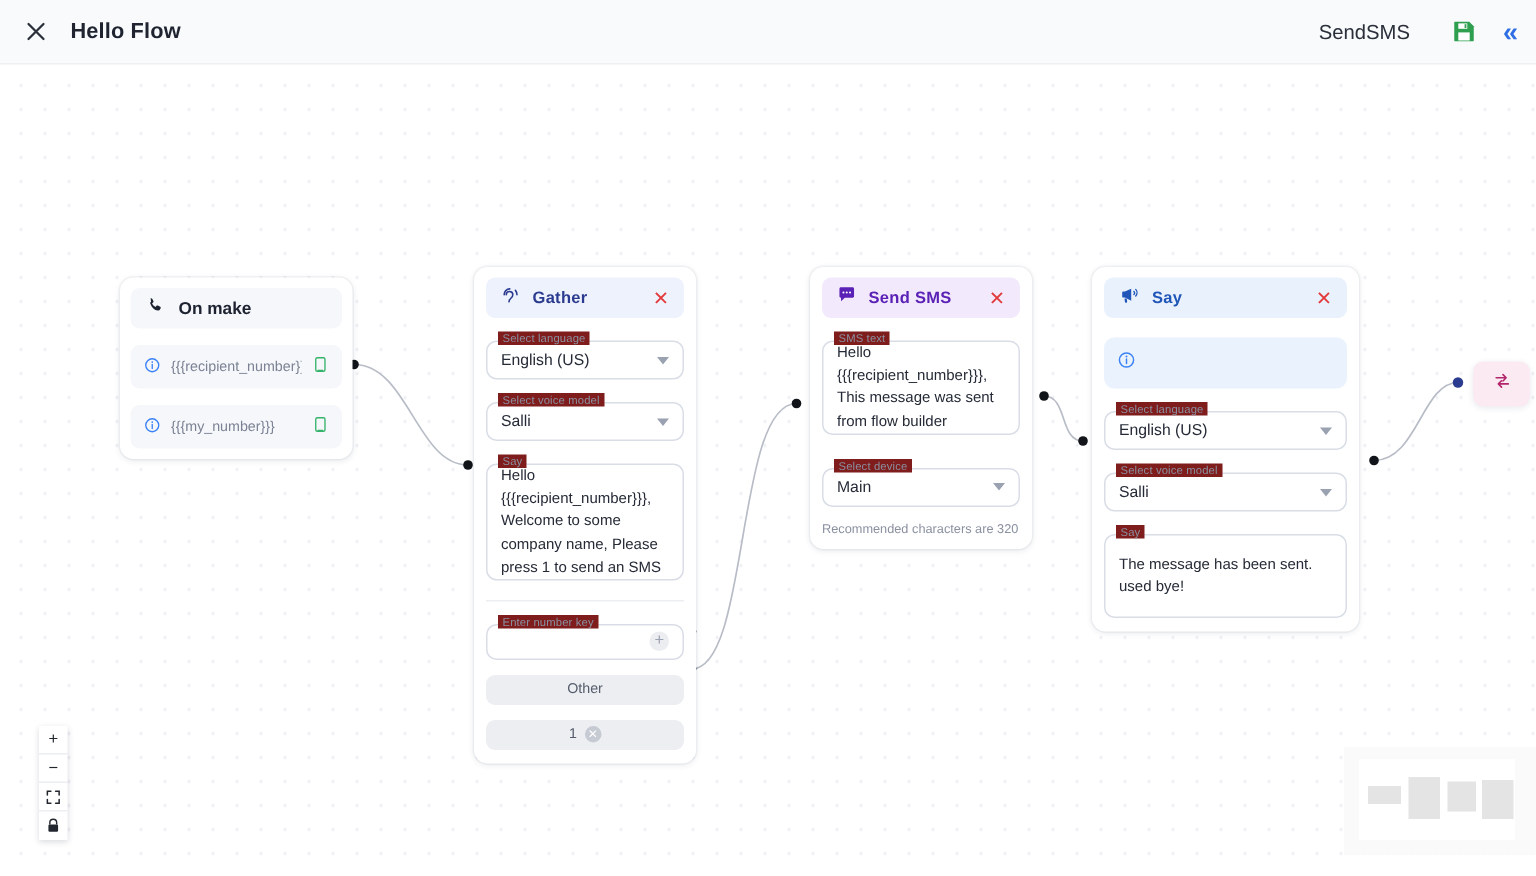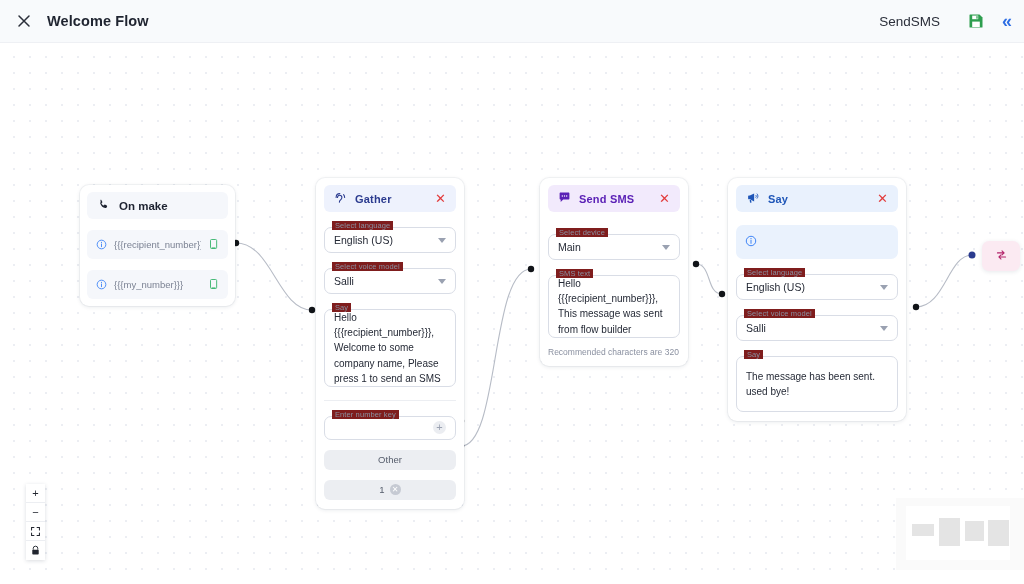--- a/index.html
+++ b/index.html
@@ -171,21 +171,21 @@
 </style>
 </head>
 <body>
 
 <div class="topbar">
   <div class="close-btn">
     <svg width="14" height="14" viewBox="0 0 14 14" fill="none" stroke="currentColor" stroke-width="1.5" stroke-linecap="round">
       <path d="M2 2 L12 12 M12 2 L2 12"></path>
     </svg>
   </div>
-  <div class="topbar-title">Welcome Flow</div>
+  <div class="topbar-title">Hello Flow</div>
   <div class="topbar-right">
     <div class="flow-name">SendSMS</div>
     <div class="icon-btn">
       <svg width="16" height="16" viewBox="0 0 16 16" fill="#2e9e4f">
         <path d="M2 1.5h9.5L14.5 4.5V14a.5.5 0 0 1-.5.5H2a.5.5 0 0 1-.5-.5V2a.5.5 0 0 1 .5-.5z"></path>
         <rect x="4.2" y="2.6" width="6" height="3.6" fill="#fff"></rect>
         <rect x="8.4" y="3.1" width="1.2" height="2.6" fill="#2e9e4f"></rect>
         <rect x="4.2" y="8.6" width="7.6" height="5.4" fill="#fff"></rect>
       </svg>
     </div>
@@ -327,32 +327,32 @@
             <path d="M2 3.1c0-.7.5-1.2 1.2-1.2h9.6c.7 0 1.2.5 1.2 1.2v6.2c0 .7-.5 1.2-1.2 1.2H6.4L3.3 13.4V10.5h-.1c-.7 0-1.2-.5-1.2-1.2z"></path>
             <circle cx="5.3" cy="6.2" r=".85" fill="#fff"></circle>
               <circle cx="8" cy="6.2" r=".85" fill="#fff"></circle>
               <circle cx="10.7" cy="6.2" r=".85" fill="#fff"></circle>
           </svg>
         </span>
         <span class="t">Send SMS</span>
         <span class="x-btn">✕</span>
       </div>
 
+      <div class="field">
+        <span class="lbl">SMS text</span>
+        <div class="box ta" style="min-height:60px;">
+          <span class="txt">Hello {{{recipient_number}}}, This message was sent from flow builder</span>
+        </div>
+      </div>
+
       <div class="field" style="margin-top:22px;">
         <span class="lbl">Select device</span>
         <div class="box">
           <span class="val">Main</span>
           <span class="chev"></span>
-        </div>
-      </div>
-
-      <div class="field">
-        <span class="lbl">SMS text</span>
-        <div class="box ta" style="min-height:60px;">
-          <span class="txt">Hello {{{recipient_number}}}, This message was sent from flow builder</span>
         </div>
       </div>
 
       <div class="helper">Recommended characters are 320</div>
     </div>
   </div>
 
   <div class="node" style="left:728px; top:135px;">
     <div class="card fnode" style="width:178px;">
       <div class="fnode-head head-say">

